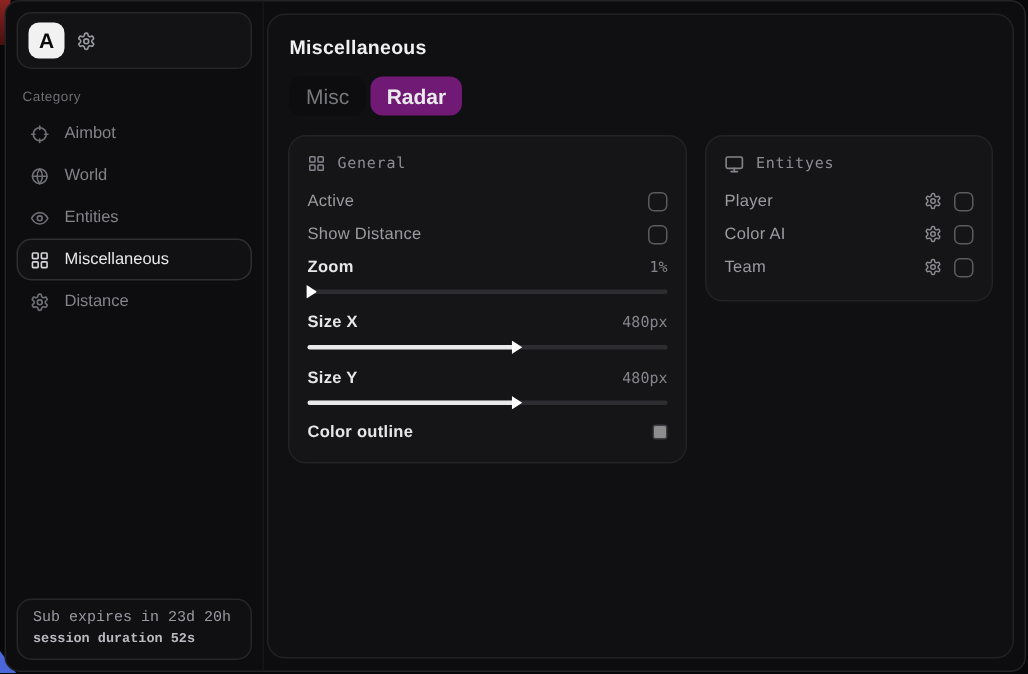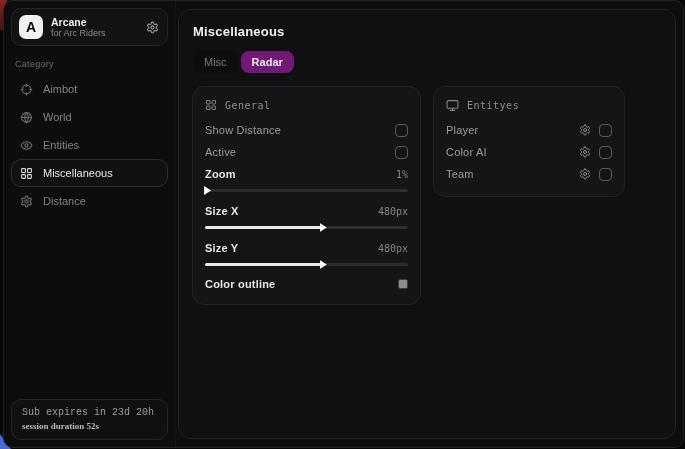--- a/index.html
+++ b/index.html
@@ -26,33 +26,33 @@
   .brand-card .icon{color:#9a9aa1;}
   .cat-label{font-size:9px;color:#6d6d74;margin:13px 0 6px 4px;letter-spacing:.3px;}
   .side-item{display:flex;align-items:center;gap:10px;height:28px;padding:0 8px;
     border:1px solid transparent;border-radius:10px;color:#83838a;font-size:11px;cursor:pointer;}
   .side-item .icon{color:#6f6f76;}
   .side-item.active{border-color:#2e2e33;background:#111114;color:#e9e9eb;}
   .side-item.active .icon{color:#d6d6da;}
   .sub-card{position:absolute;left:7px;right:7px;bottom:7px;border:1px solid #26262a;
     border-radius:10px;background:#101013;padding:7px 10px 8px;}
   .sub-line1{font-family:Liberation Mono, monospace;font-size:10px;color:#9a9aa2;white-space:nowrap;}
-  .sub-line2{font-family:Liberation Serif, serif;font-size:9px;font-weight:bold;color:#b9b9bf;margin-top:3px;}
+  .sub-line2{font-family:Liberation Mono, monospace;font-size:9px;font-weight:bold;color:#b9b9bf;margin-top:3px;}
 
   
   .panel{flex:1;margin:8px 7px 8px 2px;border:1px solid #222226;border-radius:12px;
     background:#101013;padding:12px 8px 12px 13px;position:relative;}
   .page-title{margin:2px 0 0 1px;font-size:13px;font-weight:bold;color:#f0f0f2;letter-spacing:.2px;}
   .tabs{display:flex;gap:3px;margin:12px 0 0 1px;}
-  .tab{border:none;font-family:inherit;font-size:11px;padding:5px 11px;border-radius:8px;
+  .tab{border:none;font-family:inherit;font-size:14px;padding:5px 11px;border-radius:8px;
     background:#0d0d0f;color:#77777e;cursor:pointer;}
   .tab.active{background:#701a75;color:#eaeaec;font-weight:bold;}
   .cards{display:flex;align-items:flex-start;gap:12px;margin-top:13px;}
   .card{border:1px solid #232327;border-radius:12px;background:#151518;padding:9px 12px 11px;}
-  .card.general{width:229px;}
+  .card.general{width:266px;}
   .card.entities{width:192px;}
   .card-head{display:flex;align-items:center;gap:8px;height:18px;margin-bottom:5px;
     font-family:"DejaVu Sans Mono",monospace;font-size:10px;color:#8d8d94;letter-spacing:.5px;}
   .card-head .icon{color:#84848b;}
   .row{display:flex;align-items:center;justify-content:space-between;height:22px;}
   .row-label{font-size:11px;color:#9b9ba1;letter-spacing:.2px;}
   .row-label.bright{color:#e7e7ea;font-weight:bold;}
   .row-value{font-family:"DejaVu Sans Mono",monospace;font-size:10px;color:#84848b;}
   .checkbox{width:13px;height:13px;border:1.5px solid #5a5a61;border-radius:4px;
     background:transparent;cursor:pointer;}
@@ -71,24 +71,20 @@
 
 <div class="screen">
   <div class="accent-red"></div>
   <div class="accent-blue"></div>
 
   <div class="window">
 
     <aside class="sidebar">
       <div class="brand-card">
         <div class="logo">A</div>
-        <div class="brand-text">
-          <div class="brand-title">Arcane</div>
-          <div class="brand-sub">for Arc Riders</div>
-        </div>
         <span class="icon">
           <svg width="13" height="13" viewBox="0 0 24 24" fill="none" stroke="currentColor" stroke-width="2" stroke-linecap="round" stroke-linejoin="round">
               <path d="M12.22 2h-.44a2 2 0 0 0-2 2v.18a2 2 0 0 1-1 1.73l-.43.25a2 2 0 0 1-2 0l-.15-.08a2 2 0 0 0-2.73.73l-.22.38a2 2 0 0 0 .73 2.73l.15.1a2 2 0 0 1 1 1.72v.51a2 2 0 0 1-1 1.74l-.15.09a2 2 0 0 0-.73 2.73l.22.38a2 2 0 0 0 2.73.73l.15-.08a2 2 0 0 1 2 0l.43.25a2 2 0 0 1 1 1.73V20a2 2 0 0 0 2 2h.44a2 2 0 0 0 2-2v-.18a2 2 0 0 1 1-1.73l.43-.25a2 2 0 0 1 2 0l.15.08a2 2 0 0 0 2.73-.73l.22-.39a2 2 0 0 0-.73-2.73l-.15-.08a2 2 0 0 1-1-1.74v-.5a2 2 0 0 1 1-1.74l.15-.09a2 2 0 0 0 .73-2.73l-.22-.38a2 2 0 0 0-2.73-.73l-.15.08a2 2 0 0 1-2 0l-.43-.25a2 2 0 0 1-1-1.73V4a2 2 0 0 0-2-2z"></path>
               <circle cx="12" cy="12" r="3"></circle>
             </svg>
         </span>
       </div>
 
       <div class="cat-label">Category</div>
 
@@ -170,26 +166,26 @@
                   <rect x="3" y="3" width="7" height="7" rx="1"></rect>
                   <rect x="14" y="3" width="7" height="7" rx="1"></rect>
                   <rect x="3" y="14" width="7" height="7" rx="1"></rect>
                   <rect x="14" y="14" width="7" height="7" rx="1"></rect>
                 </svg>
             </span>
             <span>General</span>
           </div>
 
           <div class="row">
+            <span class="row-label">Active</span>
+            <span class="checkbox"></span>
+          </div>
+
+          <div class="row">
             <span class="row-label">Show Distance</span>
-            <span class="checkbox"></span>
-          </div>
-
-          <div class="row">
-            <span class="row-label">Active</span>
             <span class="checkbox"></span>
           </div>
 
           <div class="row">
             <span class="row-label bright">Zoom</span>
             <span class="row-value">1%</span>
           </div>
           <div class="slider">
             <div class="fill" style="width: 1%;"></div>
             <div class="thumb" style="left: calc(1% - 3px);"></div>

